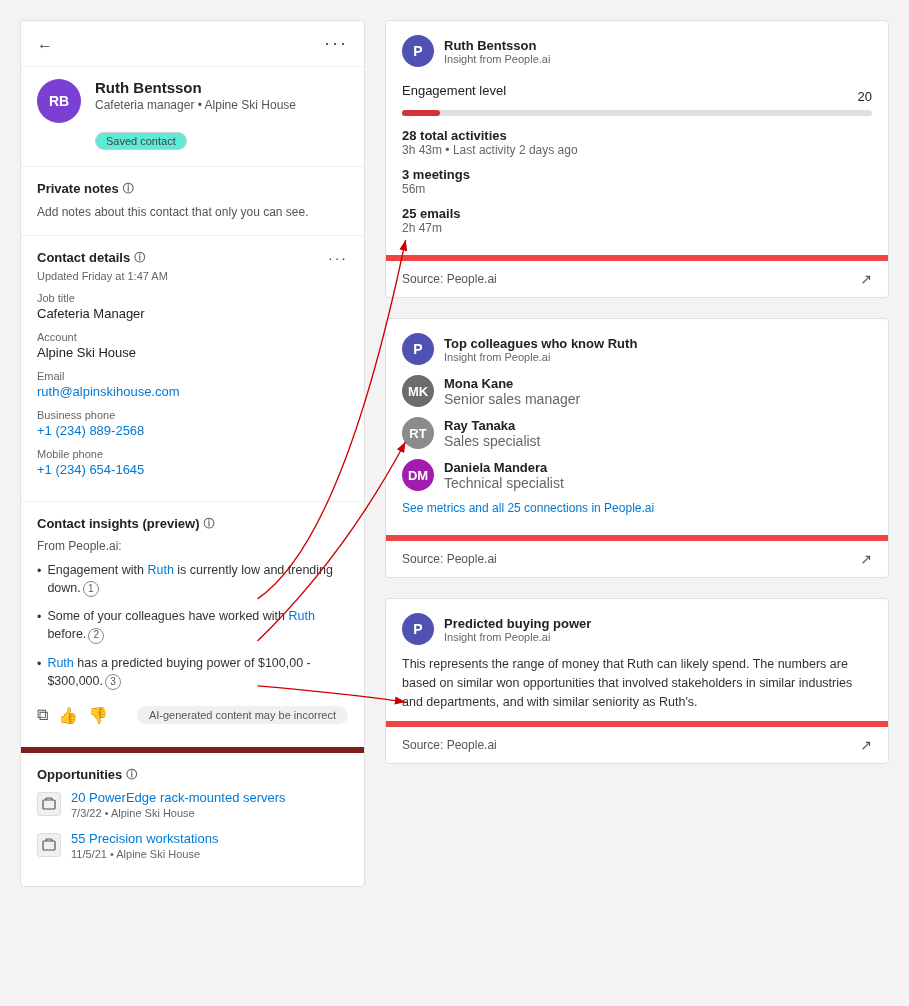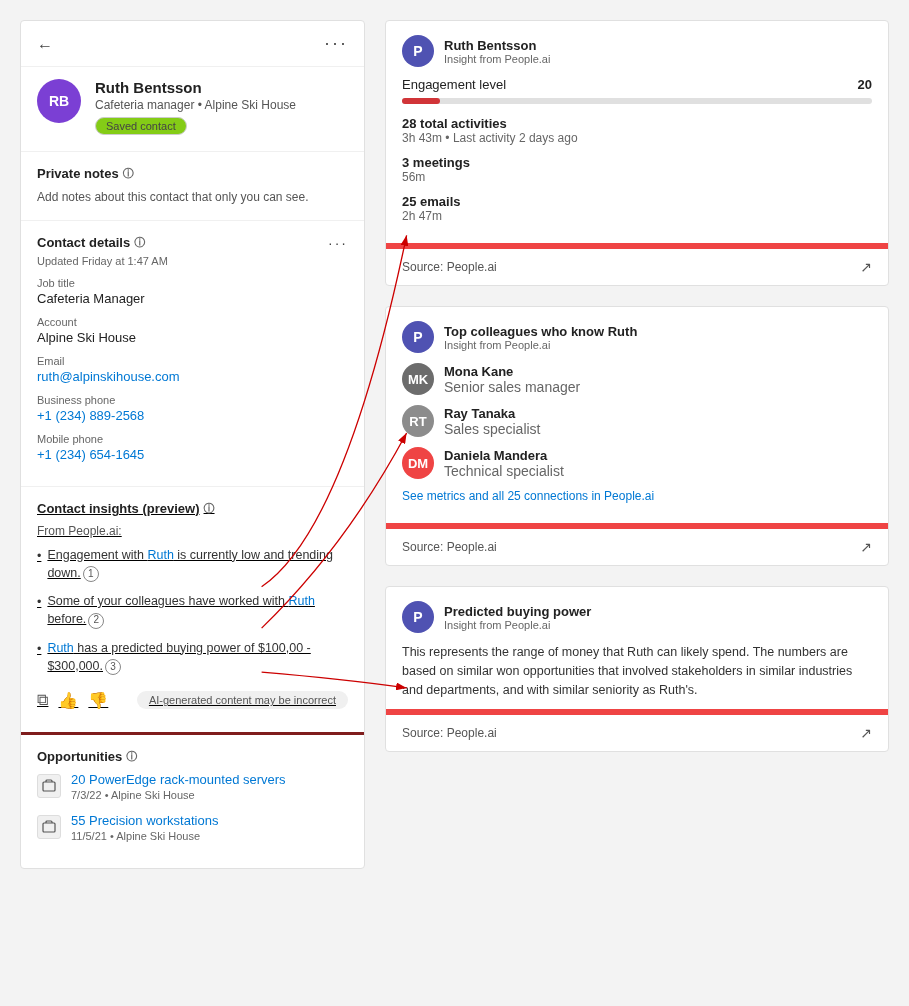--- a/index.html
+++ b/index.html
@@ -71,22 +71,22 @@
       font-weight: 600;
       color: #222;
     }
     .contact-info .subtitle {
       font-size: 12px;
       color: #555;
       margin-top: 2px;
     }
     .saved-badge {
       display: inline-block;
-      margin-top: 5px;
-      background: #84cc16;
+      margin-top: 20px;
+      background: #5eead4;
       border: 1px solid #ccc;
       border-radius: 12px;
       padding: 2px 10px;
       font-size: 11px;
       color: #444;
     }
     .section {
       padding: 14px 16px;
       border-bottom: 1px solid #f0f0f0;
     }
@@ -130,22 +130,21 @@
       color: #0078d4;
       cursor: pointer;
     }
     .updated-text {
       font-size: 11px;
       color: #666;
       margin-bottom: 10px;
     }
     .insights-section {
       padding: 14px 16px;
-      border-bottom: 3px solid #7f1d1d;
-      text-decoration: underline;
+      border-bottom: 6px solid #7f1d1d;
     }
     .from-people {
       font-size: 12px;
       color: #555;
       margin-bottom: 8px;
     }
     .insight-list {
       list-style: none;
       padding: 0;
     }
@@ -288,22 +287,23 @@
       align-items: center;
       justify-content: space-between;
       margin-bottom: 6px;
     }
     .engagement-label {
       font-size: 13px;
       color: #222;
     }
     .engagement-num {
       font-size: 13px;
-      font-weight: 700;
-      color: #222;
+      font-weight: 400;
+      color: #222;
+      margin-top: 12px;
     }
     .progress-bar-container {
       background: #e0e0e0;
       height: 6px;
       border-radius: 3px;
       margin-bottom: 12px;
     }
     .progress-bar-fill {
       height: 6px;
       border-radius: 3px;
@@ -585,21 +585,21 @@
           </div>
         </div>
         <div class="colleague-item">
           <div class="colleague-avatar" style="background:#8c8c8c;">RT</div>
           <div>
             <div class="colleague-name">Ray Tanaka</div>
             <div class="colleague-role">Sales specialist</div>
           </div>
         </div>
         <div class="colleague-item">
-          <div class="colleague-avatar" style="background:#ef4444;">DM</div>
+          <div class="colleague-avatar" style="background:#a21caf;">DM</div>
           <div>
             <div class="colleague-name">Daniela Mandera</div>
             <div class="colleague-role">Technical specialist</div>
           </div>
         </div>
         <div class="see-metrics">
           <a>See metrics and all 25 connections in People.ai</a>
         </div>
       </div>
       <div class="card-footer">

